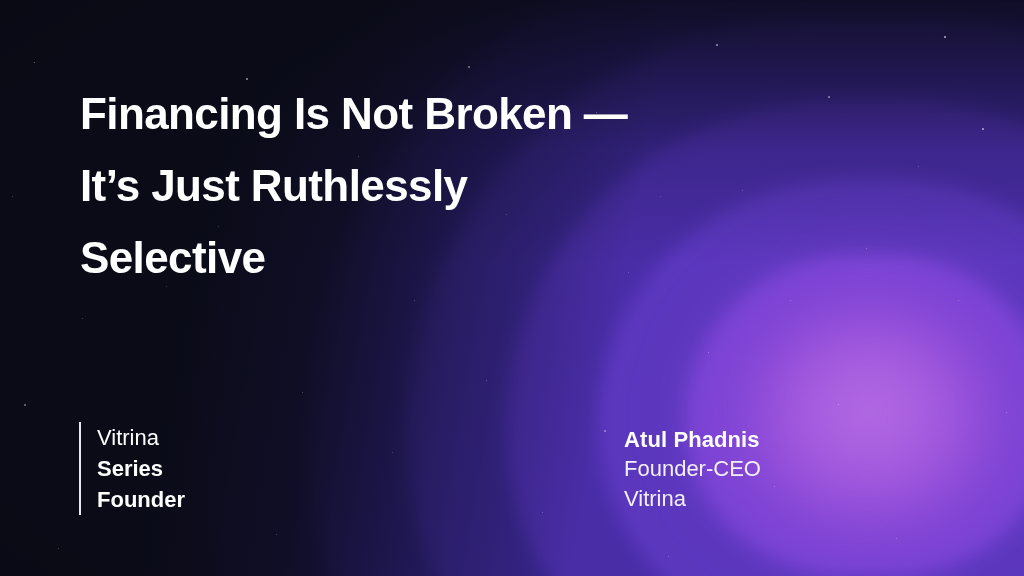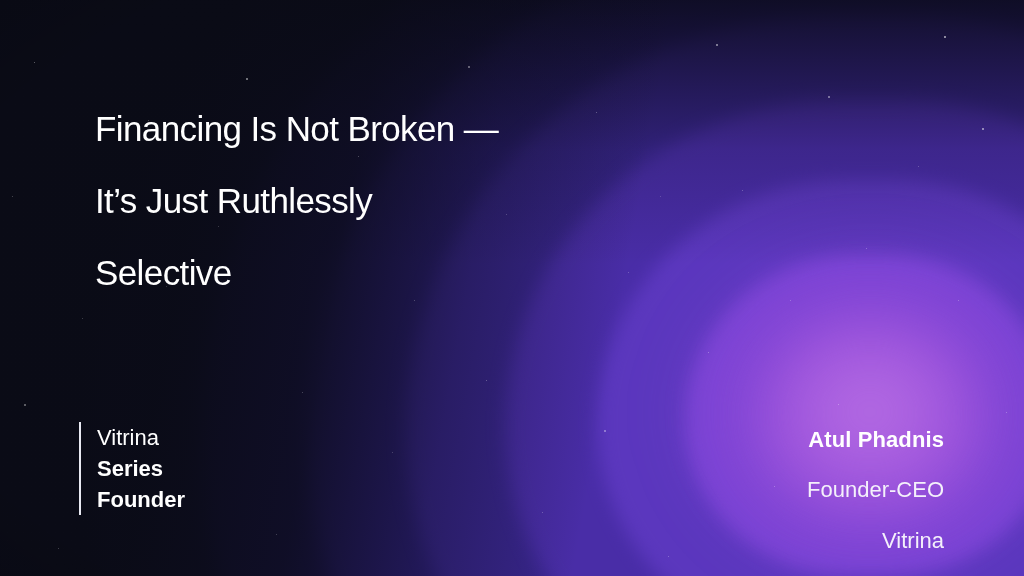--- a/index.html
+++ b/index.html
@@ -87,24 +87,24 @@
     height: 1.6px;
   }
 
   
 
   .title {
     position: absolute;
     left: 80px;
     top: 78px;
     width: 790px;
-    margin: 15px;
+    margin: 0;
     color: #ffffff;
-    font-size: 35px;
-    font-weight: normal;
+    font-size: 44px;
+    font-weight: bold;
     line-height: 72px;
     letter-spacing: -0.6px;
     white-space: pre-line;
   }
 
   .brand {
     position: absolute;
     left: 79px;
     top: 422px;
     display: flex;
@@ -125,36 +125,35 @@
     line-height: 31px;
   }
   .brand-lines .reg  { font-weight: normal; }
   .brand-lines .bold { font-weight: bold; }
 
   .speaker {
     position: absolute;
     right: 80px;
     top: 425px;
     width: 320px;
-    text-align: right;
+    text-align: left;
     color: #ffffff;
   }
   .speaker .name {
     font-size: 22px;
     font-weight: bold;
     line-height: 29px;
     letter-spacing: .1px;
   }
   .speaker .role,
   .speaker .org {
     font-size: 22px;
     font-weight: normal;
     line-height: 30px;
     color: #f4f0fb;
-    margin-top: 21px;
   }
 </style>
 </head>
 <body>
 
 <div id="slide">
 
   <div class="bg-base"></div>
 
   <div>

